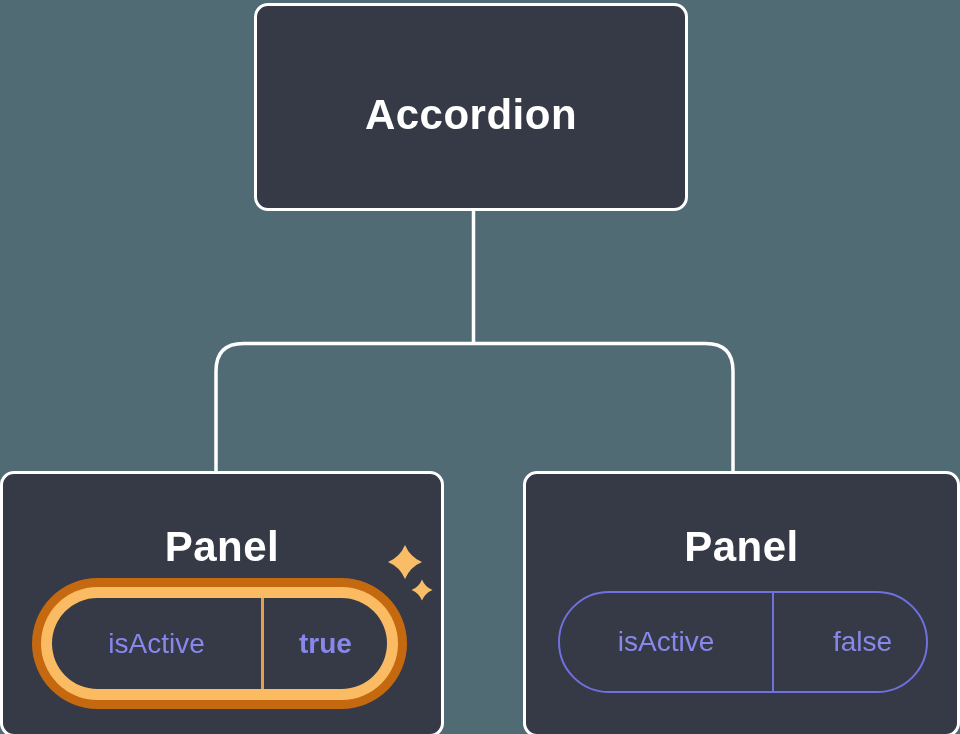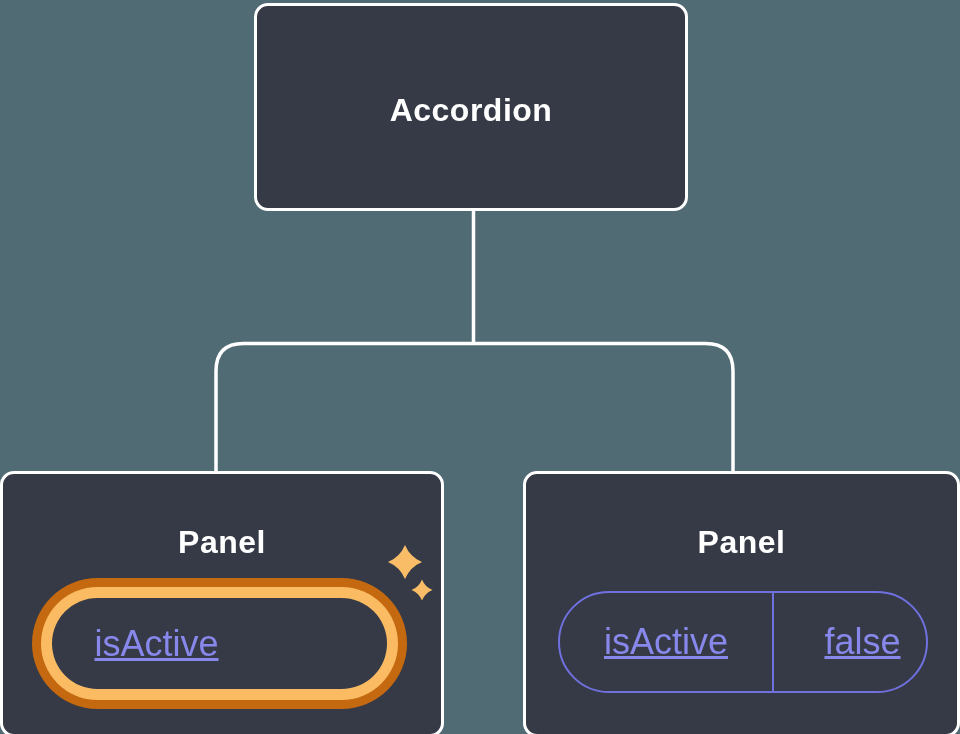--- a/index.html
+++ b/index.html
@@ -36,21 +36,21 @@
     border-radius: 14px;
   }
   .node-root { left: 254px; top: 3px; width: 434px; height: 208px; }
   .node-panel-left  { left: 0px;   top: 471px; width: 444px; height: 266px; }
   .node-panel-right { left: 523px; top: 471px; width: 437px; height: 266px; }
   .node-title {
     position: absolute;
     left: 0; width: 100%;
     text-align: center;
     color: var(--title-text);
-    font-size: 32px;
+    font-size: 42px;
     font-weight: 600;
     letter-spacing: 0.5px;
     line-height: 1;
   }
   .node-root .node-title { top: 88px; }
   .node-panel-left .node-title,
   .node-panel-right .node-title { top: 52px; }
 
   
   .pill-ring-outer {
@@ -90,24 +90,23 @@
     overflow: hidden;
   }
   .pill-plain .pill-cell-key   { width: 212px; }
   .pill-plain .pill-cell-value { flex: 1; border-left: 2.5px solid var(--pill-border-purple); padding-left: 25px; }
 
   .pill-cell {
     display: flex;
     align-items: center;
     justify-content: center;
     color: var(--purple-text);
-    font-size: 36px;
+    font-size: 28px;
     font-weight: 400;
     line-height: 1;
-    text-decoration: underline;
   }
   .pill-cell.bold { font-weight: 700; }
 
   .sparkles-svg {
     position: absolute;
     left: 374px; top: 532px;
     width: 70px; height: 72px;
   }
 </style>
 </head>
@@ -123,20 +122,21 @@
   <div class="node node-root">
     <div class="node-title">Accordion</div>
   </div>
 
   <div class="node node-panel-left">
     <div class="node-title">Panel</div>
     <div class="pill-ring-outer">
       <div class="pill-ring-inner">
         <div class="pill-core">
           <div class="pill-cell pill-cell-key">isActive</div>
+          <div class="pill-cell pill-cell-value bold">true</div>
         </div>
       </div>
     </div>
   </div>
 
   <div class="node node-panel-right">
     <div class="node-title">Panel</div>
     <div class="pill-plain">
       <div class="pill-cell pill-cell-key">isActive</div>
       <div class="pill-cell pill-cell-value">false</div>

